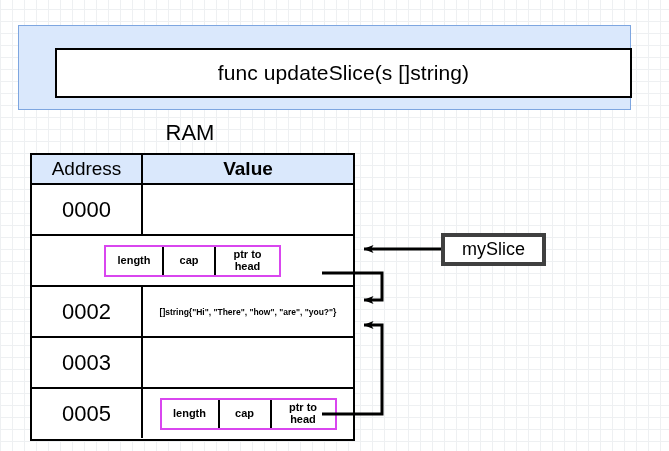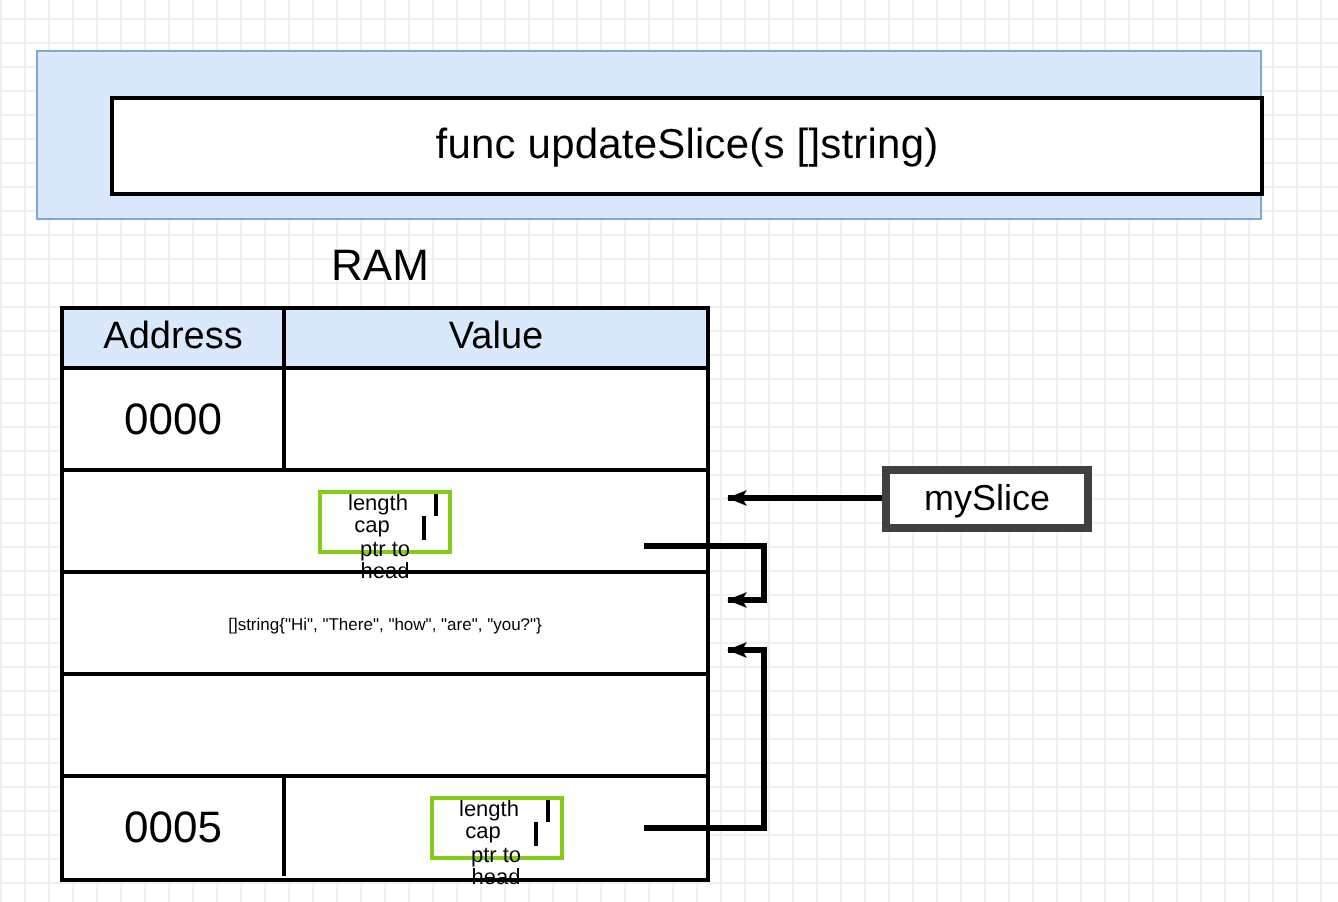--- a/index.html
+++ b/index.html
@@ -42,30 +42,30 @@
     border:2px solid #000000;box-sizing:border-box;background:#ffffff;
   }
   .trow{display:flex;width:100%;box-sizing:border-box;}
   .trow + .trow{border-top:2px solid #000000;}
   .cell-addr{
     width:111px;flex:0 0 111px;box-sizing:border-box;
     border-right:2px solid #000000;
     display:flex;align-items:center;justify-content:center;
   }
   .cell-val{flex:1 1 auto;box-sizing:border-box;
-    display:flex;align-items:center;justify-content:center;position:relative;}
+    display:flex;align-items:center;justify-content:center;position:relative;font-weight:bold;}
   #hdr{height:28px;background:#dae8fc;}
   #hdr .cell-addr,#hdr .cell-val{font-size:19px;}
   .datarow{height:51px;}
   .datarow .cell-addr{font-size:22px;}
 
   
   .slice-struct{
-    display:flex;border:2px solid #84cc16;background:#ffffff;
-    height:32px;box-sizing:border-box;flex-direction:column;
+    display:flex;border:2px solid #d946ef;background:#ffffff;
+    height:32px;box-sizing:border-box;
   }
   .slice-struct .sc{
     box-sizing:border-box;display:flex;align-items:center;justify-content:center;
     font-size:11px;line-height:1.05;text-align:center;padding:0 3px;
   }
   .sc-length{width:58px;border-right:2px solid #000000;}
   .sc-cap{width:52px;border-right:2px solid #000000;}
   .sc-ptr{width:63px;}
   .array-text{font-size:8.5px;white-space:nowrap;}
 
@@ -108,26 +108,28 @@
     <div class="cell-val">
       <div class="slice-struct">
         <div class="sc sc-length">length</div>
         <div class="sc sc-cap">cap</div>
         <div class="sc sc-ptr">ptr to<br>head</div>
       </div>
     </div>
   </div>
 
   <div class="trow datarow">
+    <div class="cell-addr">0002</div>
     <div class="cell-val">
       <span class="array-text">[]string{"Hi", "There", "how", "are", "you?"}</span>
     </div>
   </div>
 
   <div class="trow datarow">
+    <div class="cell-addr">0003</div>
     <div class="cell-val"></div>
   </div>
 
   <div class="trow datarow">
     <div class="cell-addr">0005</div>
     <div class="cell-val">
       <div class="slice-struct">
         <div class="sc sc-length">length</div>
         <div class="sc sc-cap">cap</div>
         <div class="sc sc-ptr">ptr to<br>head</div>

